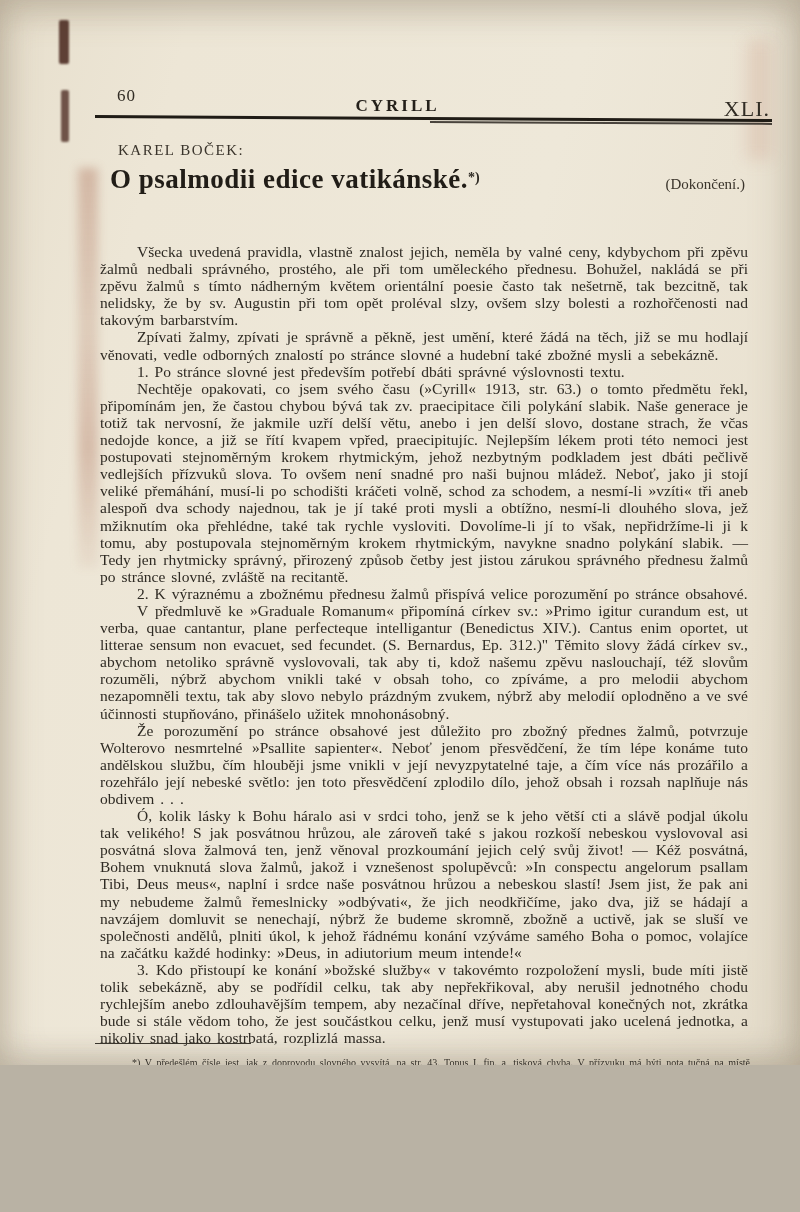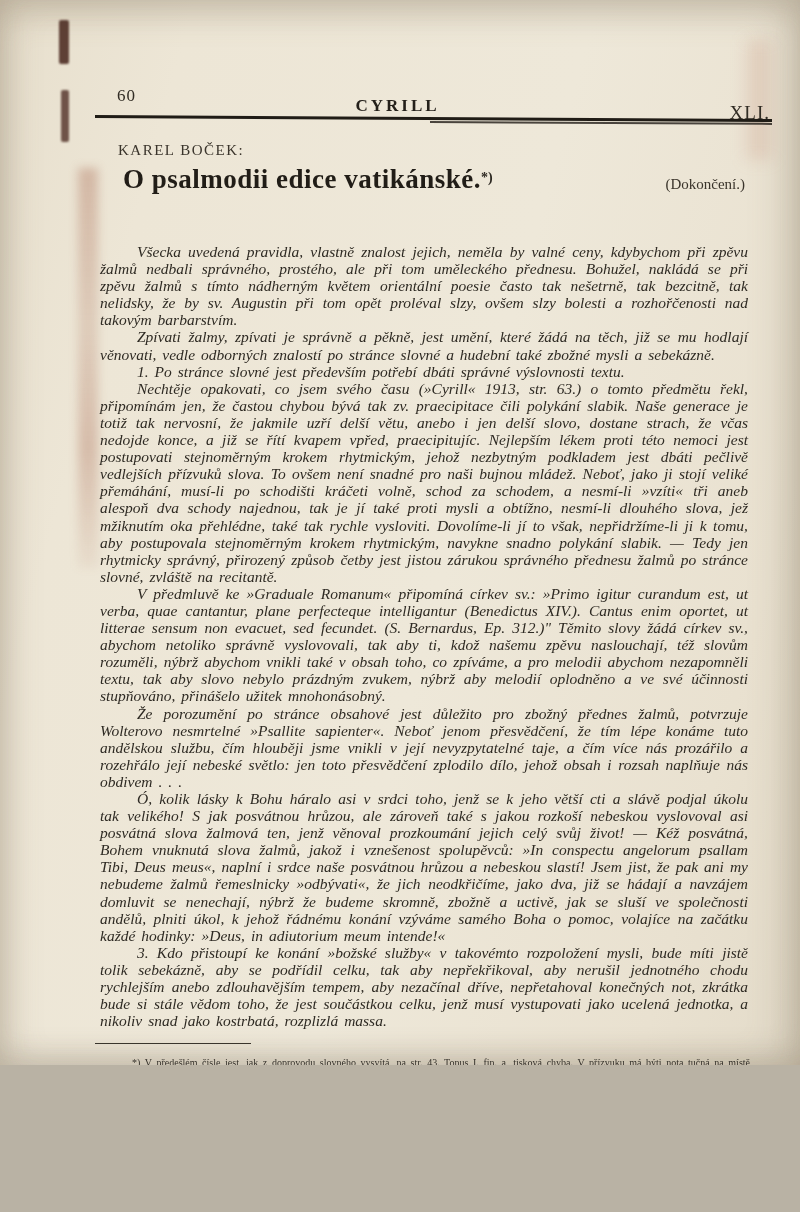--- a/index.html
+++ b/index.html
@@ -32,45 +32,45 @@
   }
   .right-wash{
     position:absolute;right:28px;top:40px;width:26px;height:120px;
     background:rgba(190,120,100,.18);filter:blur(8px);pointer-events:none;
   }
 
   
   .running-head{position:absolute;left:95px;right:30px;top:86px;}
   .page-number{position:absolute;left:22px;top:0;font-size:17px;letter-spacing:1px;color:#312c24;}
   .journal-title{position:absolute;left:0;right:70px;top:2px;text-align:center;font-weight:bold;font-size:17px;letter-spacing:3px;color:#24201a;margin-top:8px;}
-  .volume{position:absolute;right:0;top:16px;font-size:19px;letter-spacing:1px;color:#312c24;}
+  .volume{position:absolute;right:0;top:10px;font-size:22px;letter-spacing:1px;color:#312c24;}
   .head-rule{
     position:absolute;left:95px;top:117px;width:677px;height:3px;
     background:#201c16;transform:rotate(.35deg);
   }
   .head-rule-2{
     position:absolute;left:430px;top:122px;width:342px;height:2px;
     background:#201c16;transform:rotate(.3deg);opacity:.8;
   }
 
   
   .author{position:absolute;left:118px;top:142px;font-size:15px;letter-spacing:1.5px;color:#3a342b;}
   .title-row{position:absolute;left:110px;right:55px;top:164px;}
-  .article-title{font-weight:bold;font-size:27px;letter-spacing:.5px;color:#211d17;margin-left:13px;}
+  .article-title{font-weight:bold;font-size:27px;letter-spacing:.5px;color:#211d17;}
   .title-mark{font-weight:bold;font-size:14px;vertical-align:super;}
   .completion-note{position:absolute;right:0;top:12px;font-size:15px;color:#3a342b;}
   .section-heading{position:absolute;left:100px;width:648px;top:218px;text-align:center;font-size:17px;letter-spacing:1px;color:#2e2a23;}
 
   
   .body-text{
     position:absolute;left:100px;top:243px;width:648px;
     font-size:15.5px;line-height:17.1px;text-align:justify;
     word-spacing:2.1px;color:#2e2a23;
   }
-  .body-text p{margin:0;text-indent:37px;font-style:italic;}
+  .body-text p{margin:0;text-indent:37px;}
 
   
   .footnote-rule{position:absolute;left:95px;top:1043px;width:156px;height:1px;background:#3a352c;}
   .footnote{
     position:absolute;left:95px;top:1051px;width:655px;
     font-size:10px;line-height:24px;text-align:justify;
     word-spacing:1.5px;color:#34302a;
   }
   .footnote p{margin:0;text-indent:37px;}
 </style>
@@ -99,20 +99,21 @@
     <span class="article-title">O psalmodii edice vatikánské.</span><span class="title-mark">*)</span>
     <span class="completion-note">(Dokončení.)</span>
   </div>
 
 
   <div class="body-text">
     <p>Všecka uvedená pravidla, vlastně znalost jejich, neměla by valné ceny, kdybychom při zpěvu žalmů nedbali správného, prostého, ale při tom uměleckého přednesu. Bohužel, nakládá se při zpěvu žalmů s tímto nádherným květem orientální poesie často tak nešetrně, tak bezcitně, tak nelidsky, že by sv. Augustin při tom opět proléval slzy, ovšem slzy bolesti a rozhořčenosti nad takovým barbarstvím.</p>
     <p>Zpívati žalmy, zpívati je správně a pěkně, jest umění, které žádá na těch, již se mu hodlají věnovati, vedle odborných znalostí po stránce slovné a hudební také zbožné mysli a sebekázně.</p>
     <p>1. Po stránce slovné jest především potřebí dbáti správné výslovnosti textu.</p>
     <p>Nechtěje opakovati, co jsem svého času (»Cyrill« 1913, str. 63.) o tomto předmětu řekl, připomínám jen, že častou chybou bývá tak zv. praecipitace čili polykání slabik. Naše generace je totiž tak nervosní, že jakmile uzří delší větu, anebo i jen delší slovo, dostane strach, že včas nedojde konce, a již se řítí kvapem vpřed, praecipitujíc. Nejlepším lékem proti této nemoci jest postupovati stejnoměrným krokem rhytmickým, jehož nezbytným podkladem jest dbáti pečlivě vedlejších přízvuků slova. To ovšem není snadné pro naši bujnou mládež. Neboť, jako ji stojí veliké přemáhání, musí-li po schodišti kráčeti volně, schod za schodem, a nesmí-li »vzíti« tři aneb alespoň dva schody najednou, tak je jí také proti mysli a obtížno, nesmí-li dlouhého slova, jež mžiknutím oka přehlédne, také tak rychle vysloviti. Dovolíme-li jí to však, nepřidržíme-li ji k tomu, aby postupovala stejnoměrným krokem rhytmickým, navykne snadno polykání slabik. — Tedy jen rhytmicky správný, přirozený způsob četby jest jistou zárukou správného přednesu žalmů po stránce slovné, zvláště na recitantě.</p>
+    <p>2. K výraznému a zbožnému přednesu žalmů přispívá velice porozumění po stránce obsahové.</p>
     <p>V předmluvě ke »Graduale Romanum« připomíná církev sv.: »Primo igitur curandum est, ut verba, quae cantantur, plane perfecteque intelligantur (Benedictus XIV.). Cantus enim oportet, ut litterae sensum non evacuet, sed fecundet. (S. Bernardus, Ep. 312.)" Těmito slovy žádá církev sv., abychom netoliko správně vyslovovali, tak aby ti, kdož našemu zpěvu naslouchají, též slovům rozuměli, nýbrž abychom vnikli také v obsah toho, co zpíváme, a pro melodii abychom nezapomněli textu, tak aby slovo nebylo prázdným zvukem, nýbrž aby melodií oplodněno a ve své účinnosti stupňováno, přinášelo užitek mnohonásobný.</p>
     <p>Že porozumění po stránce obsahové jest důležito pro zbožný přednes žalmů, potvrzuje Wolterovo nesmrtelné »Psallite sapienter«. Neboť jenom přesvědčení, že tím lépe konáme tuto andělskou službu, čím hlouběji jsme vnikli v její nevyzpytatelné taje, a čím více nás prozářilo a rozehřálo její nebeské světlo: jen toto přesvědčení zplodilo dílo, jehož obsah i rozsah naplňuje nás obdivem . . .</p>
     <p>Ó, kolik lásky k Bohu háralo asi v srdci toho, jenž se k jeho větší cti a slávě podjal úkolu tak velikého! S jak posvátnou hrůzou, ale zároveň také s jakou rozkoší nebeskou vyslovoval asi posvátná slova žalmová ten, jenž věnoval prozkoumání jejich celý svůj život! — Kéž posvátná, Bohem vnuknutá slova žalmů, jakož i vznešenost spolupěvců: »In conspectu angelorum psallam Tibi, Deus meus«, naplní i srdce naše posvátnou hrůzou a nebeskou slastí! Jsem jist, že pak ani my nebudeme žalmů řemeslnicky »odbývati«, že jich neodkřičíme, jako dva, již se hádají a navzájem domluvit se nenechají, nýbrž že budeme skromně, zbožně a uctivě, jak se sluší ve společnosti andělů, plniti úkol, k jehož řádnému konání vzýváme samého Boha o pomoc, volajíce na začátku každé hodinky: »Deus, in adiutorium meum intende!«</p>
     <p>3. Kdo přistoupí ke konání »božské služby« v takovémto rozpoložení mysli, bude míti jistě tolik sebekázně, aby se podřídil celku, tak aby nepřekřikoval, aby nerušil jednotného chodu rychlejším anebo zdlouhavějším tempem, aby nezačínal dříve, nepřetahoval konečných not, zkrátka bude si stále vědom toho, že jest součástkou celku, jenž musí vystupovati jako ucelená jednotka, a nikoliv snad jako kostrbatá, rozplizlá massa.</p>
   </div>
 
   <div class="footnote-rule"></div>
   <div class="footnote">
     <p>
       <span>*)</span>

